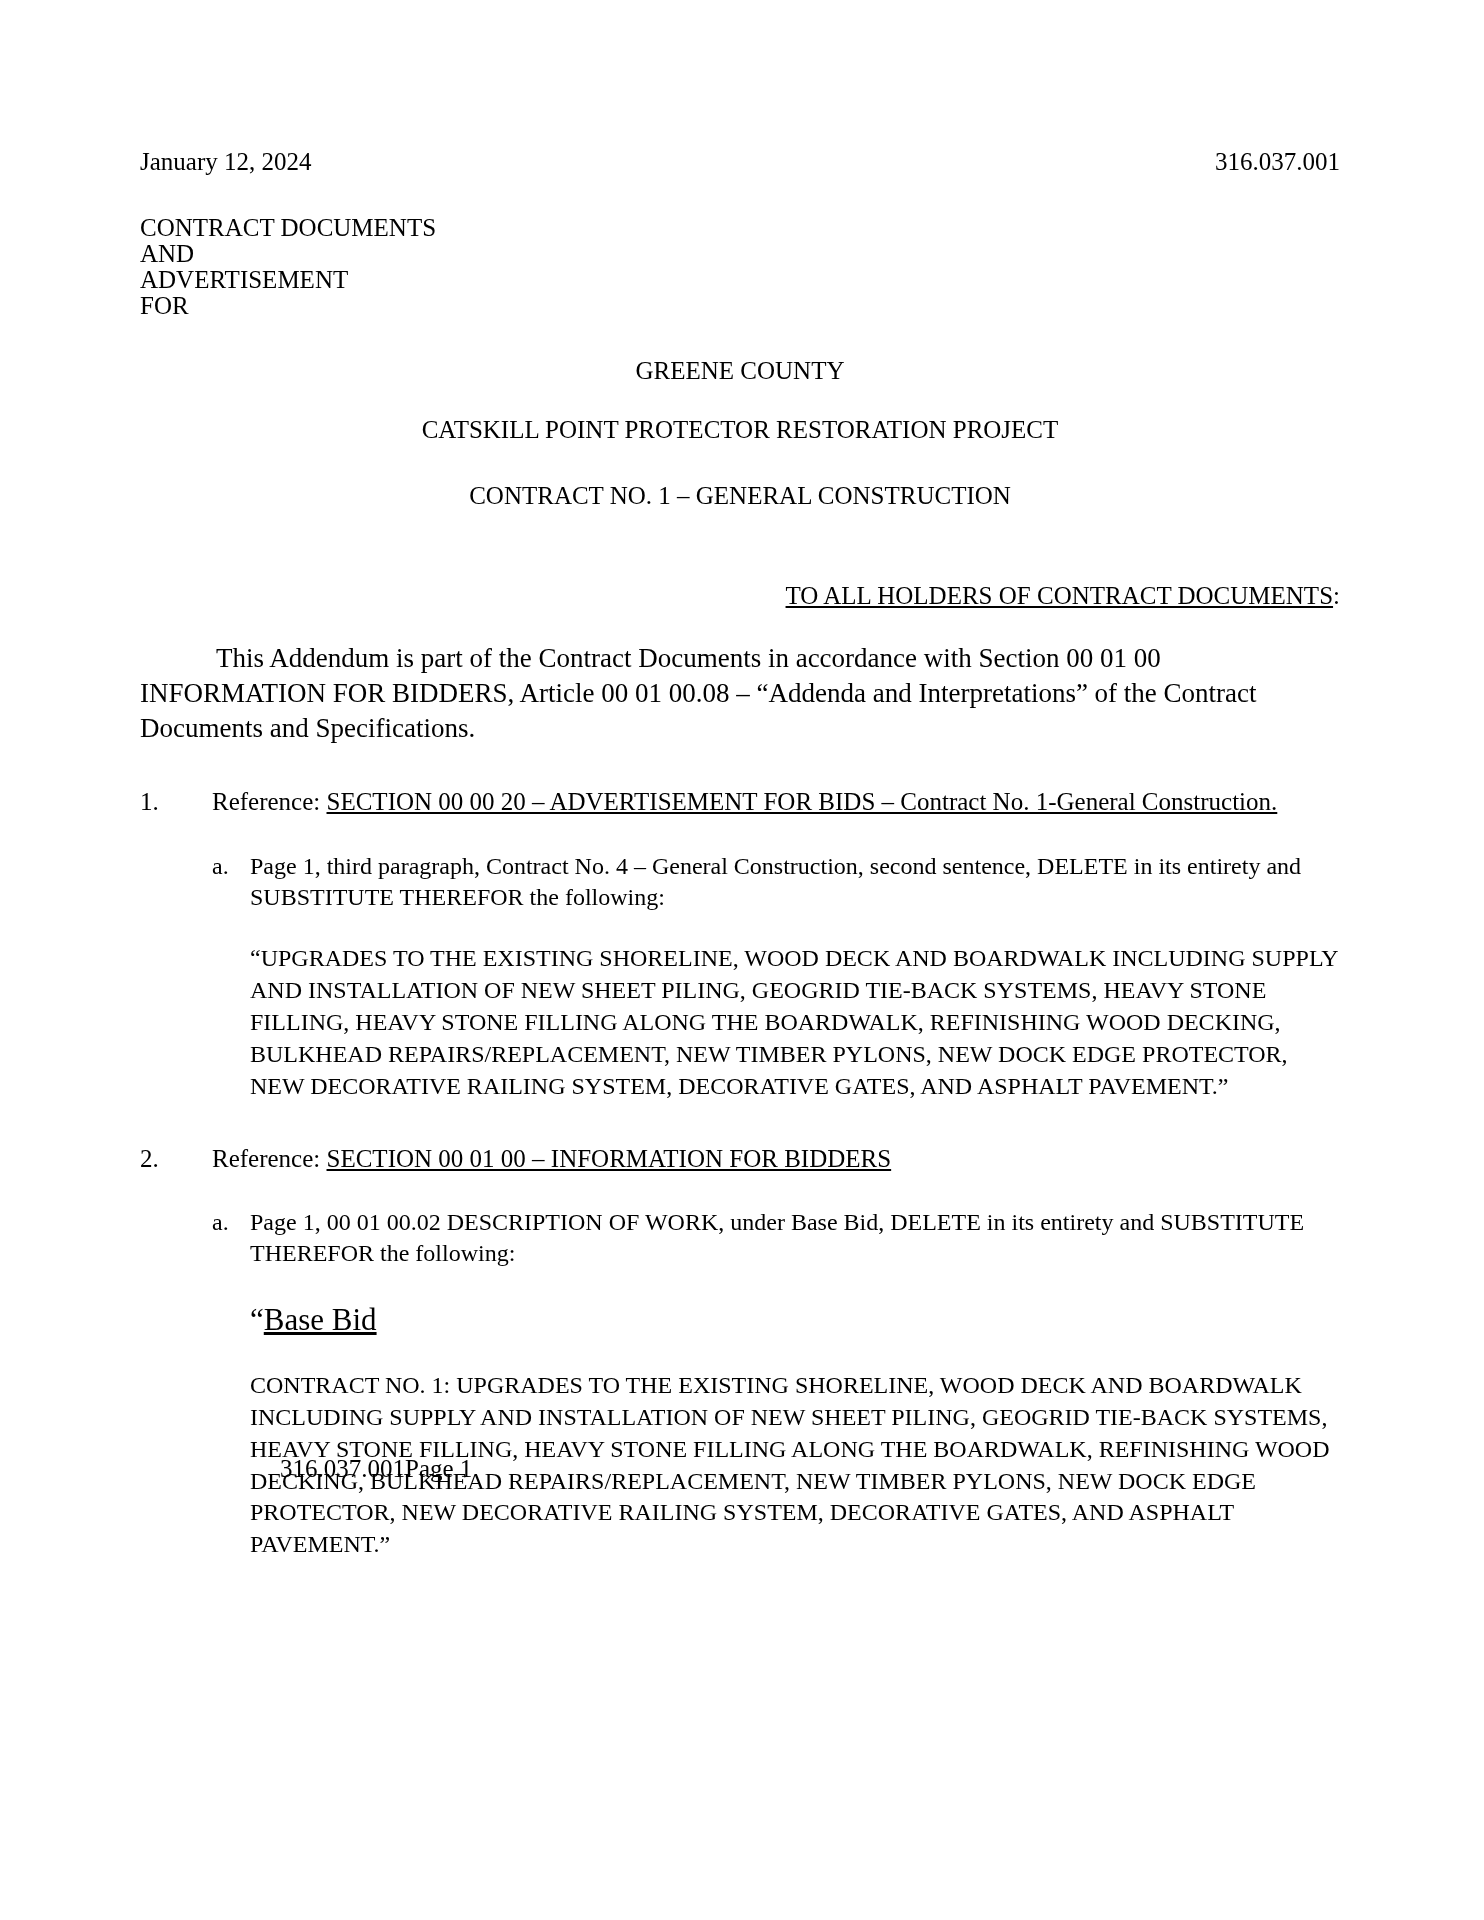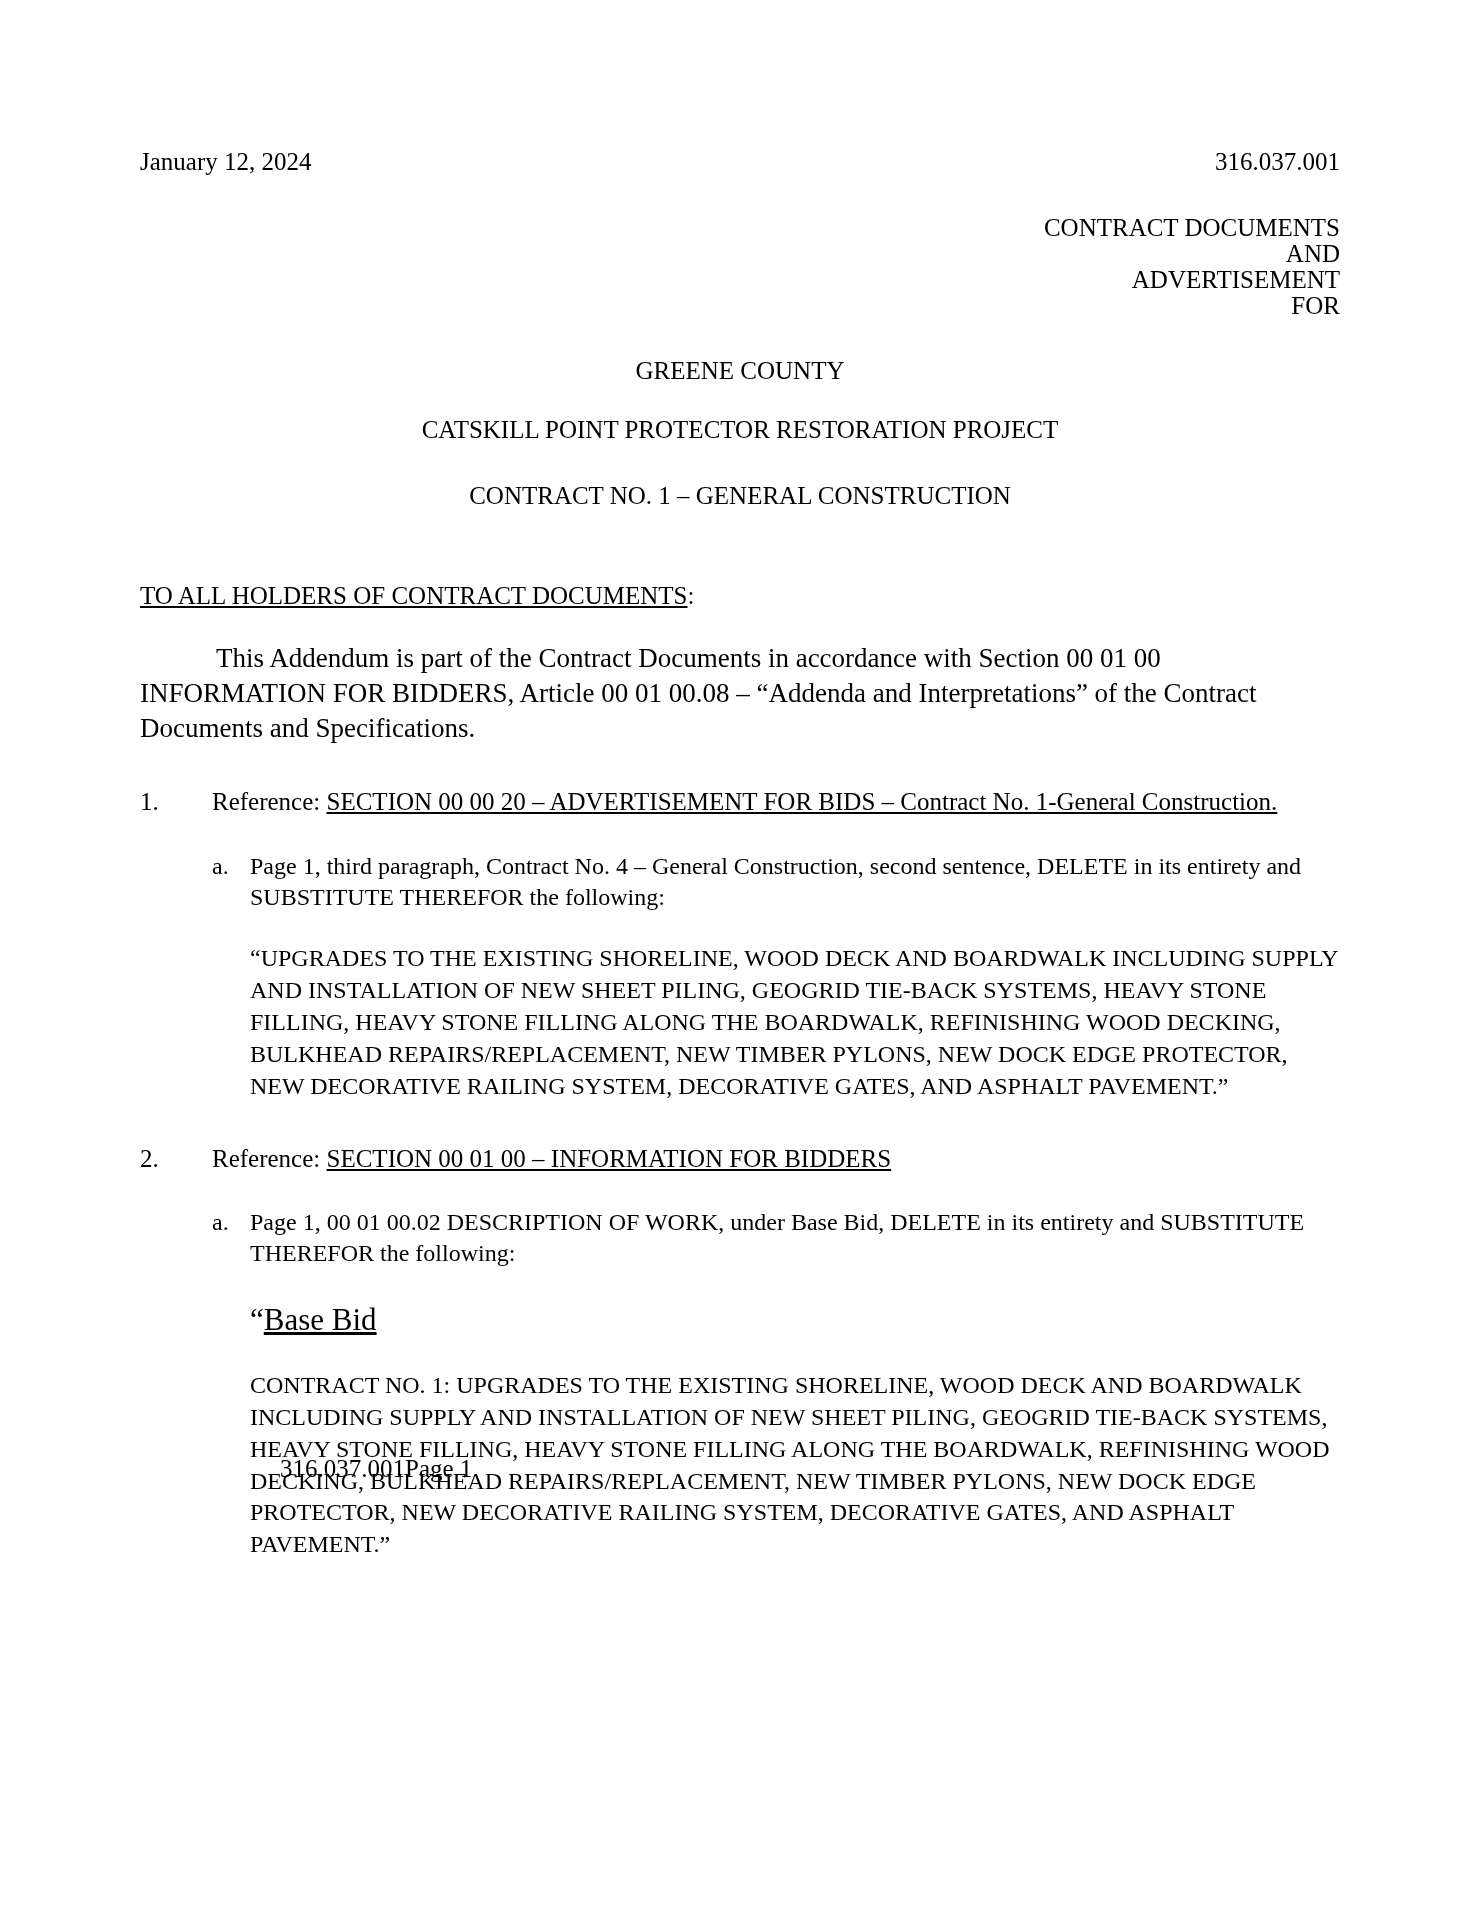--- a/index.html
+++ b/index.html
@@ -32,40 +32,41 @@
     display: flex;
     justify-content: space-between;
     align-items: baseline;
     font-size: 25px;
     line-height: 1.15;
   }
   .doc-header .right { text-align: right; }
 
   
   .title-block {
-    text-align: right;
+    text-align: left;
     font-size: 25px;
     line-height: 1.0;
     margin-top: 38px;
   }
   .title-block .tline { margin: 0 0 1px 0; }
   .gap-lg  { height: 38px; }
   .gap-md  { height: 30px; }
 
   .center-line {
     text-align: center;
     font-size: 25px;
     line-height: 1.15;
   }
 
   
   .holders {
     font-size: 25px;
     margin-top: 70px;
     line-height: 1.2;
+    text-align: right;
   }
   .holders .u { text-decoration: underline; text-underline-offset: 2px; }
 
   .intro {
     font-size: 27px;
     line-height: 1.30;
     margin-top: 30px;
     text-indent: 76px;
     text-align: left;
   }

